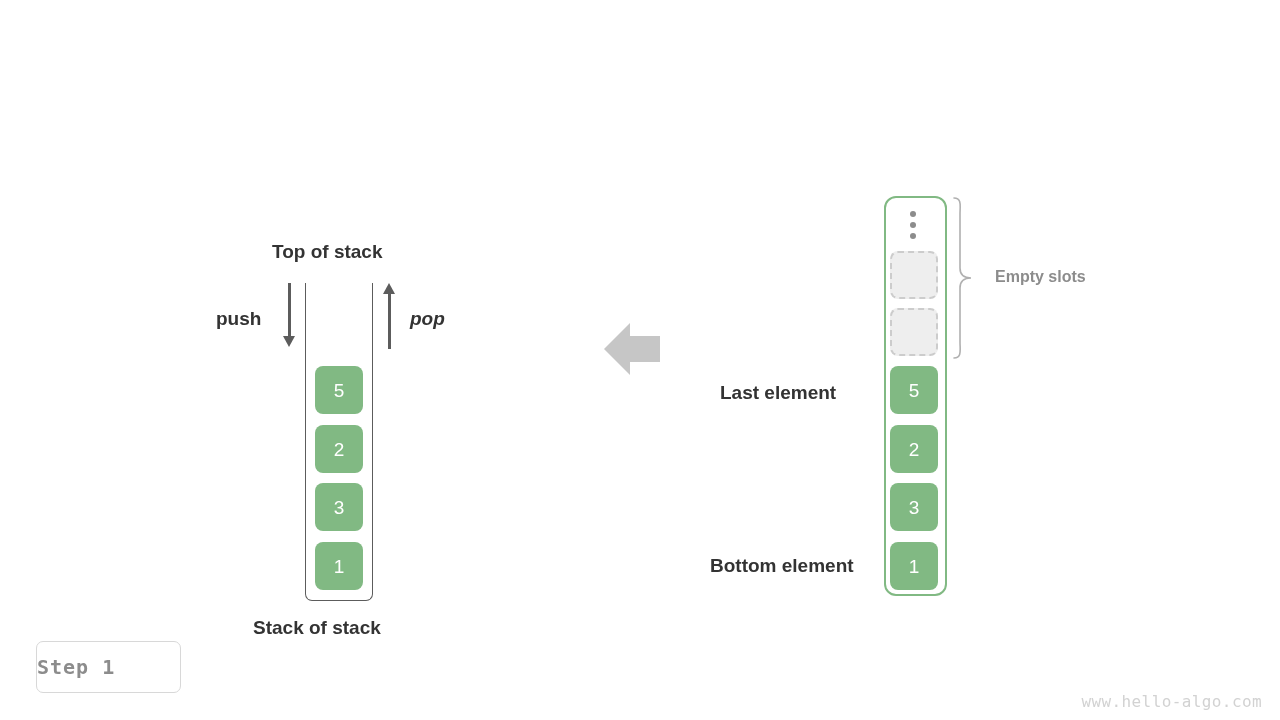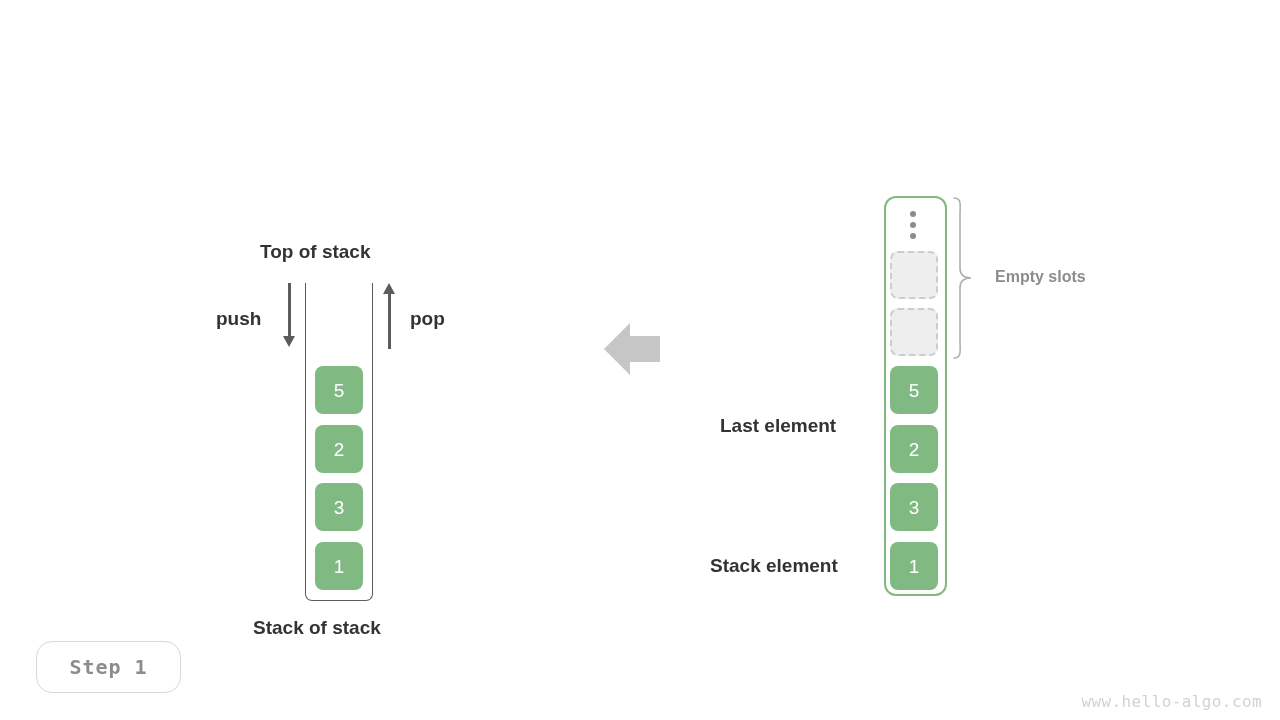--- a/index.html
+++ b/index.html
@@ -155,24 +155,23 @@
   }
 
   
   #step-badge {
     position: absolute;
     left: 36px;
     top: 641px;
     width: 145px;
     height: 52px;
     border: 1.3px solid #d8d8d8;
-    border-radius: 16px;
+    border-radius: 7px;
     display: flex;
     align-items: center;
-    justify-content: center;
     background: #ffffff;
     box-sizing: border-box;
   }
   #step-badge-label {
     font-family: "DejaVu Sans Mono", monospace;
     font-weight: bold;
     font-size: 20px;
     color: #8c8c8c;
     letter-spacing: 1px;
     line-height: 1;
@@ -190,33 +189,33 @@
     line-height: 1;
   }
 </style>
 </head>
 <body>
 
 <div class="canvas">
 
   <div>
 
-    <div class="label-dark" style="left:260px; top:242px;">Top of stack</div>
+    <div class="label-dark" style="left:272px; top:242px;">Top of stack</div>
 
     <div>
       <div class="vline" style="left:288px; top:283px; height:55px;"></div>
       <div class="arrow-head-down" style="left:283px; top:336px;"></div>
     </div>
     <div class="label-dark" style="left:216px; top:309px;">push</div>
 
     <div>
       <div class="vline" style="left:388px; top:294px; height:55px;"></div>
       <div class="arrow-head-up" style="left:383px; top:283px;"></div>
     </div>
-    <div class="label-dark" style="left:410px; top:309px;">pop</div>
+    <div class="label-dark" style="left:410px; top:309px;font-style:italic;">pop</div>
 
     <div id="left-stack-container"></div>
 
     <div class="cell" style="left:315px; top:366px;">5</div>
     <div class="cell" style="left:315px; top:425px;">2</div>
     <div class="cell" style="left:315px; top:483px;">3</div>
     <div class="cell" style="left:315px; top:542px;">1</div>
 
     <div class="label-dark" style="left:253px; top:618px;">Stack of stack</div>
   </div>
@@ -243,22 +242,22 @@
       <path d="M2,2 C10,2 8,10 8,18 L8,72 C8,79 12,82 19,82 C12,82 8,85 8,92 L8,146 C8,154 10,162 2,162" fill="none" stroke="#b0b0b0" stroke-width="1.6" stroke-linecap="round"></path>
     </svg>
 
     <div class="label-gray-bold" style="left:995px; top:269px;">Empty slots</div>
 
     <div class="cell" style="left:890px; top:366px;">5</div>
     <div class="cell" style="left:890px; top:425px;">2</div>
     <div class="cell" style="left:890px; top:483px;">3</div>
     <div class="cell" style="left:890px; top:542px;">1</div>
 
-    <div class="label-dark" style="left:720px; top:383px;margin-top:33px;">Last element</div>
-    <div class="label-dark" style="left:710px; top:556px;">Stack element</div>
+    <div class="label-dark" style="left:720px; top:383px;">Last element</div>
+    <div class="label-dark" style="left:710px; top:556px;">Bottom element</div>
   </div>
 
   <div id="step-badge">
     <span id="step-badge-label">Step 1</span>
   </div>
 
   <div id="watermark">www.hello-algo.com</div>
 
 </div>
 

